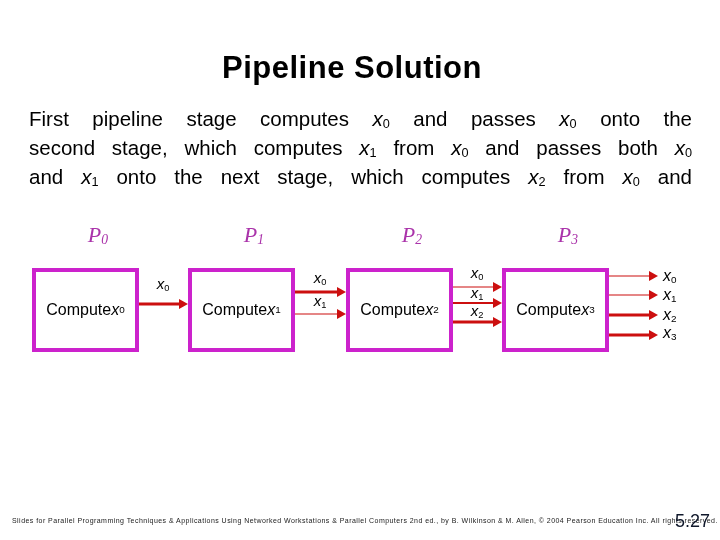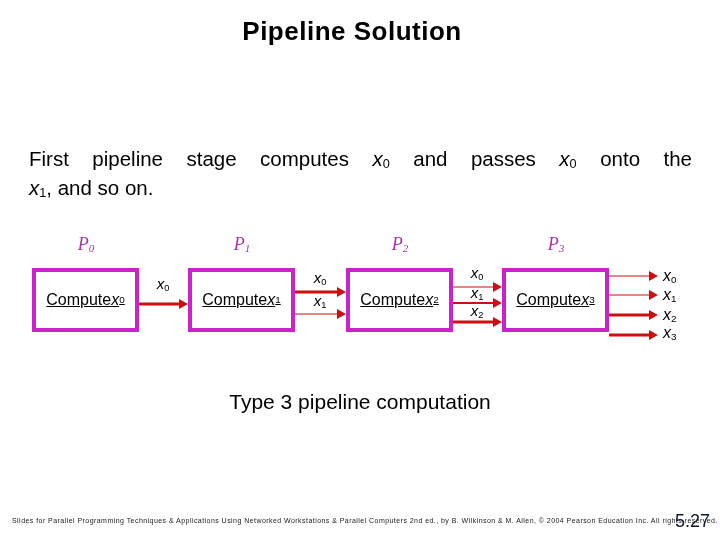--- a/index.html
+++ b/index.html
@@ -10,47 +10,47 @@
   html,body{margin:0;padding:0;background:#e8e8e8;}
   .slide{
     position:relative;
     width:720px;height:540px;
     background:#ffffff;
     overflow:hidden;
     font-family:"Liberation Sans",sans-serif;
     color:#000;
   }
   .title{
-    position:absolute;left:0;top:16px;width:704px;
+    position:absolute;left:0;top:50px;width:704px;
     margin:0;
     text-align:center;
-    font-size:26px;font-weight:bold;
+    font-size:31px;font-weight:bold;
     letter-spacing:0.5px;
   }
   .body-text{
     position:absolute;left:29px;top:104px;width:663px;
-    font-size:20.5px;line-height:29px;margin-top:40px;
+    font-size:20.5px;line-height:29px;
   }
   .bline{text-align:justify;text-align-last:justify;}
   .bline.last{text-align-last:left;}
   .mvar{font-style:italic;}
   sub.msub{font-size:0.62em;vertical-align:-0.18em;line-height:0;}
   .pbox{
-    position:absolute;top:268px;width:107px;height:64px;
+    position:absolute;top:268px;width:107px;height:84px;
     box-sizing:border-box;
     border:4px solid var(--magenta);
     background:#fff;
     display:flex;align-items:center;justify-content:center;
-    font-size:16px;white-space:nowrap;text-decoration:underline;
+    font-size:16px;white-space:nowrap;
   }
   .plabel{
-    position:absolute;top:234px;width:44px;height:22px;
-    text-align:center;
+    position:absolute;top:222px;width:44px;height:22px;
+    text-align:right;
     font-family:"Liberation Serif",serif;
-    font-style:italic;font-size:18px;
+    font-style:italic;font-size:22px;
     color:var(--plabel);
   }
   .arrow{position:absolute;height:12px;}
   .arrow .shaft{
     position:absolute;left:0;right:6px;top:50%;
     transform:translateY(-50%);
     height:var(--t,1px);background:var(--red);
   }
   .arrow .head{
     position:absolute;right:0;top:50%;margin-top:-5px;
@@ -83,21 +83,22 @@
 </style>
 </head>
 <body>
 
 <div class="slide">
 
   <h1 class="title">Pipeline Solution</h1>
 
   <div class="body-text">
     <div class="bline">First pipeline stage computes <span class="mvar">x</span><sub class="msub">0</sub> and passes <span class="mvar">x</span><sub class="msub">0</sub> onto the</div>
-    <div class="bline last"><span class="mvar">x</span><sub class="msub">1</sub>, and so on.</div>
+    <div class="bline">second stage, which computes <span class="mvar">x</span><sub class="msub">1</sub> from <span class="mvar">x</span><sub class="msub">0</sub> and passes both <span class="mvar">x</span><sub class="msub">0</sub></div>
+    <div class="bline">and <span class="mvar">x</span><sub class="msub">1</sub> onto the next stage, which computes <span class="mvar">x</span><sub class="msub">2</sub> from <span class="mvar">x</span><sub class="msub">0</sub> and</div>
   </div>
 
   <div>
 
     <div class="plabel" style="left:64px;"><span class="mvar">P</span><sub class="msub">0</sub></div>
     <div class="plabel" style="left:220px;"><span class="mvar">P</span><sub class="msub">1</sub></div>
     <div class="plabel" style="left:378px;"><span class="mvar">P</span><sub class="msub">2</sub></div>
     <div class="plabel" style="left:534px;font-family:Liberation Serif, serif;"><span class="mvar">P</span><sub class="msub">3</sub></div>
 
     <div class="pbox" style="left:32px;">Compute <span class="mvar">x</span><sub class="msub">0</sub></div>
@@ -153,18 +154,17 @@
     <div class="arrow" style="left:609px;top:329px;width:49px;--t:3px;">
       <span class="shaft"></span>
         <span class="head"></span>
     </div>
     <div class="olabel" style="top:267px;"><span class="mvar">x</span><sub class="msub">0</sub></div>
     <div class="olabel" style="top:286px;"><span class="mvar">x</span><sub class="msub">1</sub></div>
     <div class="olabel" style="top:306px;"><span class="mvar">x</span><sub class="msub">2</sub></div>
     <div class="olabel" style="top:324px;"><span class="mvar">x</span><sub class="msub">3</sub></div>
   </div>
 
-  <div class="caption">Type 3 pipeline computation</div>
 
   <div class="footer">Slides for Parallel Programming Techniques &amp; Applications Using Networked Workstations &amp; Parallel Computers 2nd ed., by B. Wilkinson &amp; M. Allen, © 2004 Pearson Education Inc. All rights reserved.</div>
   <div class="page-number">5.27</div>
 
 </div>
 
 </body></html>

